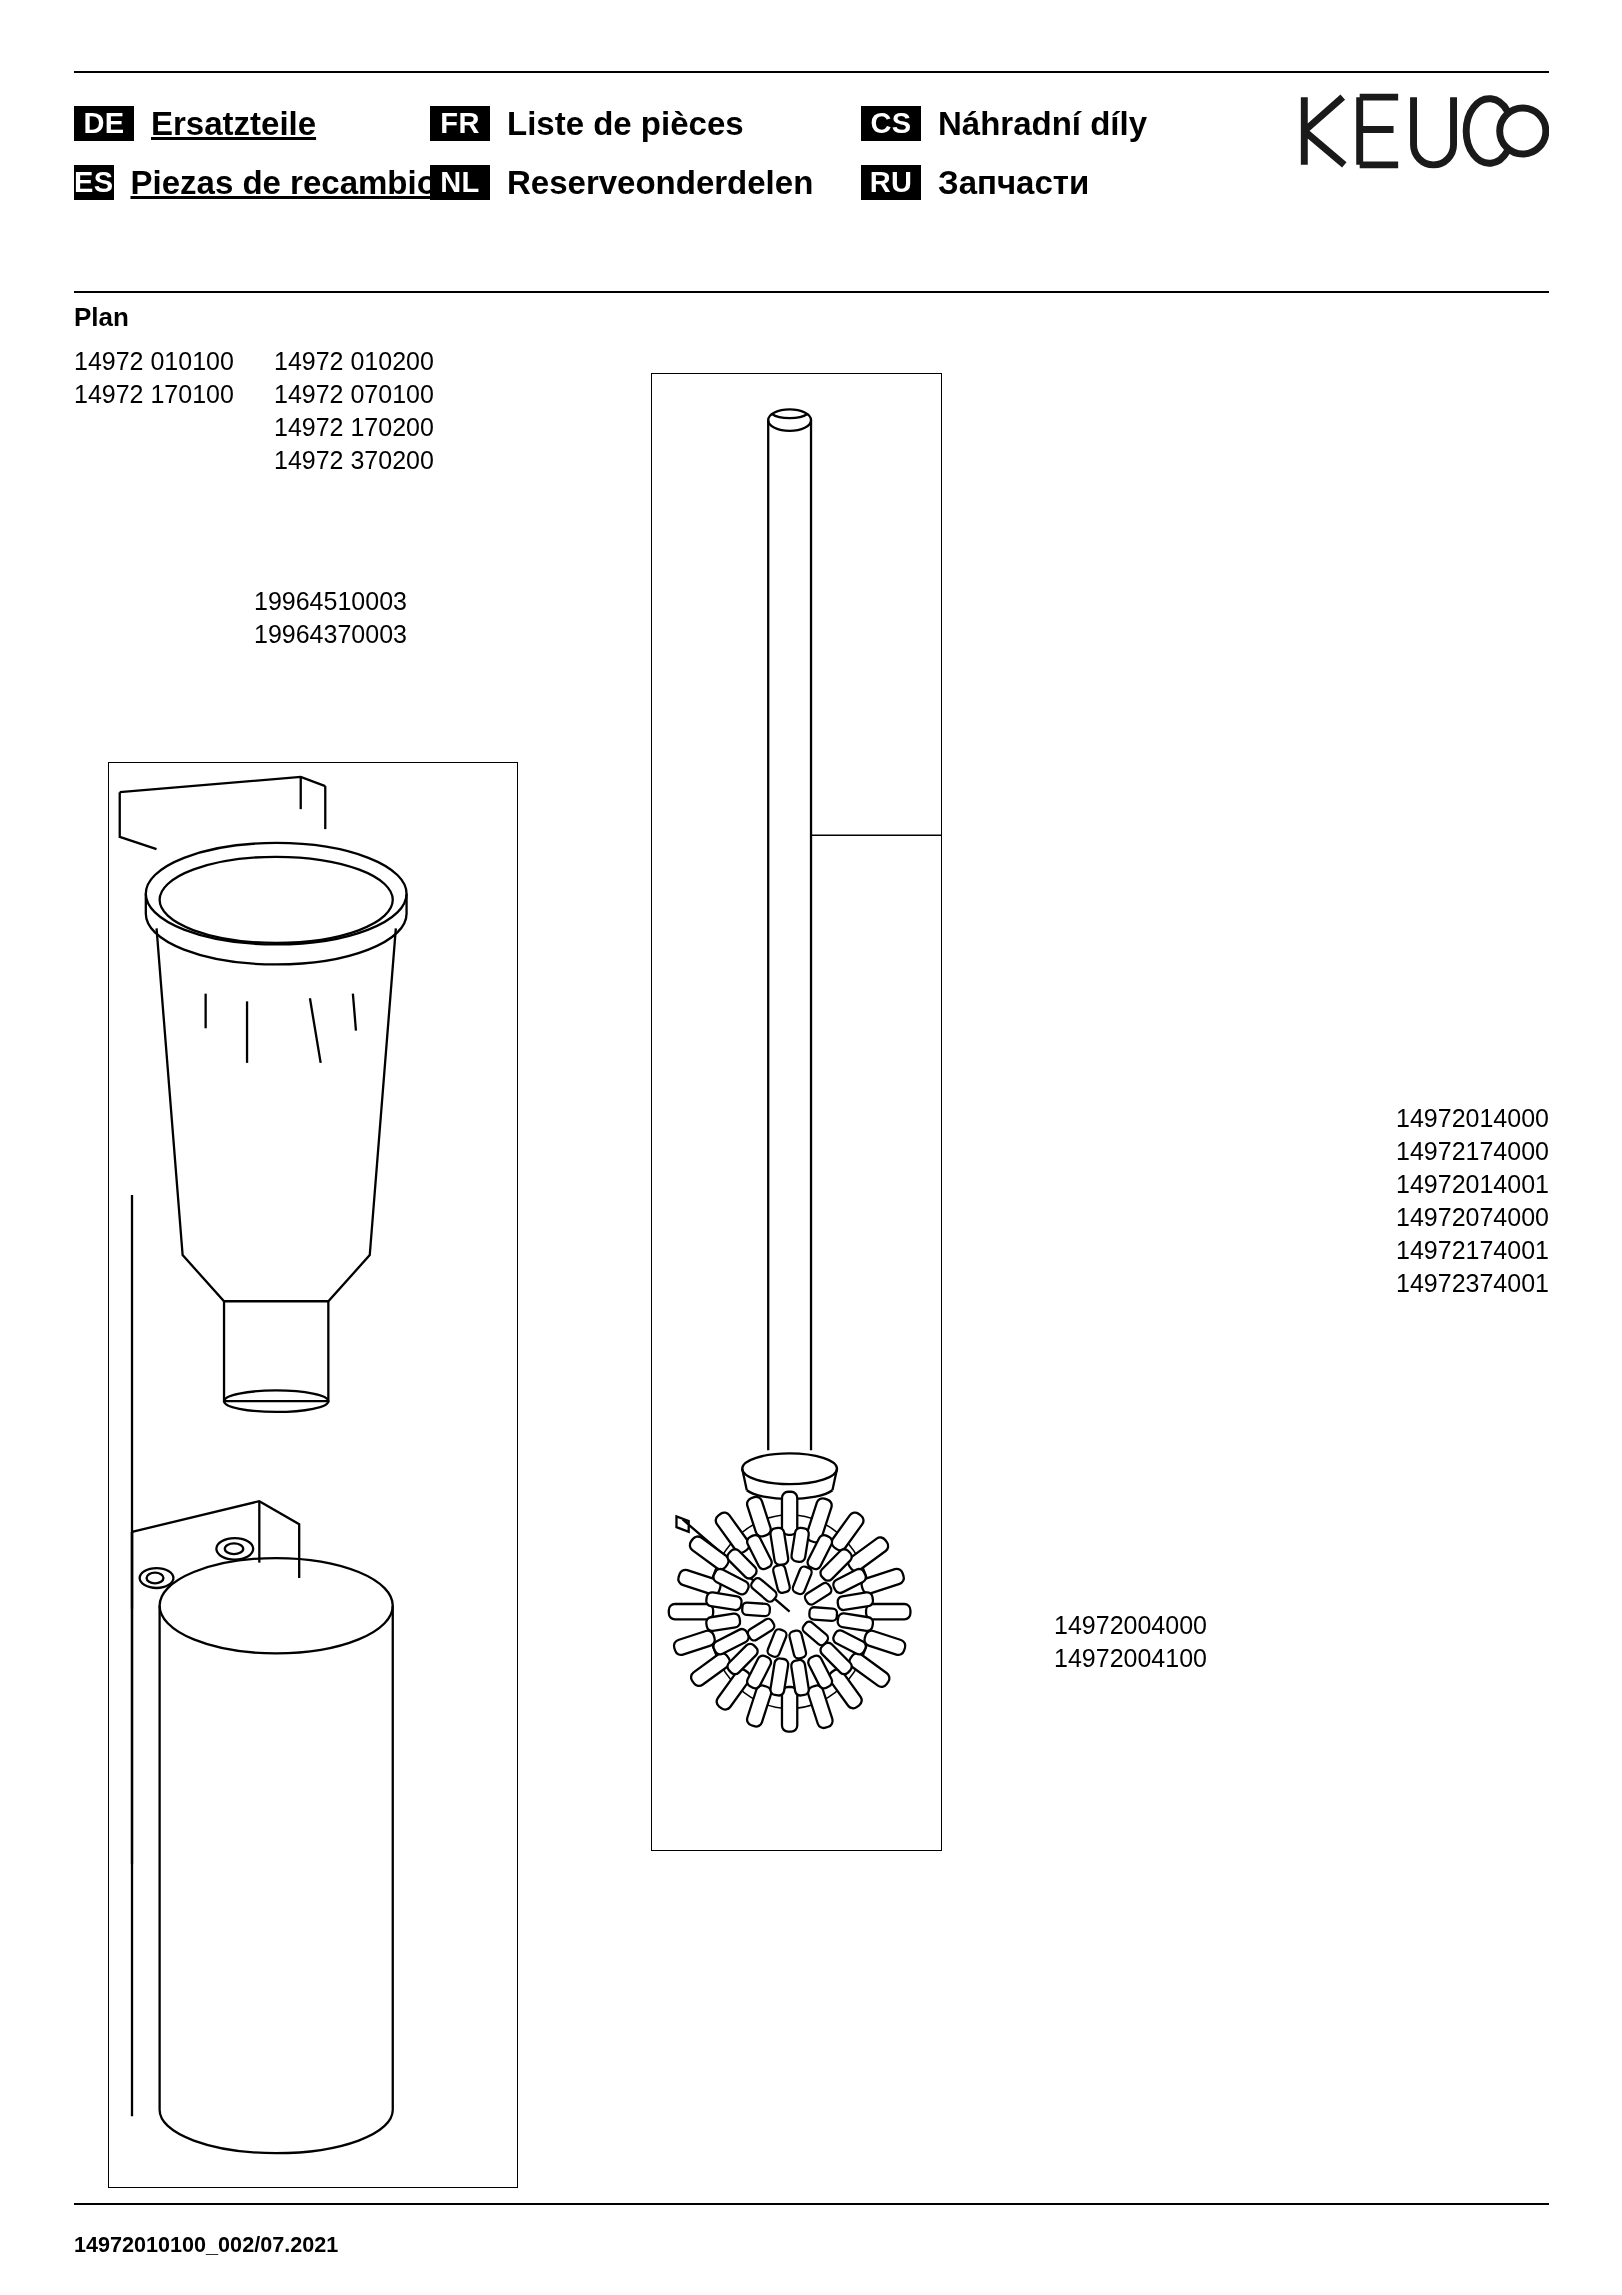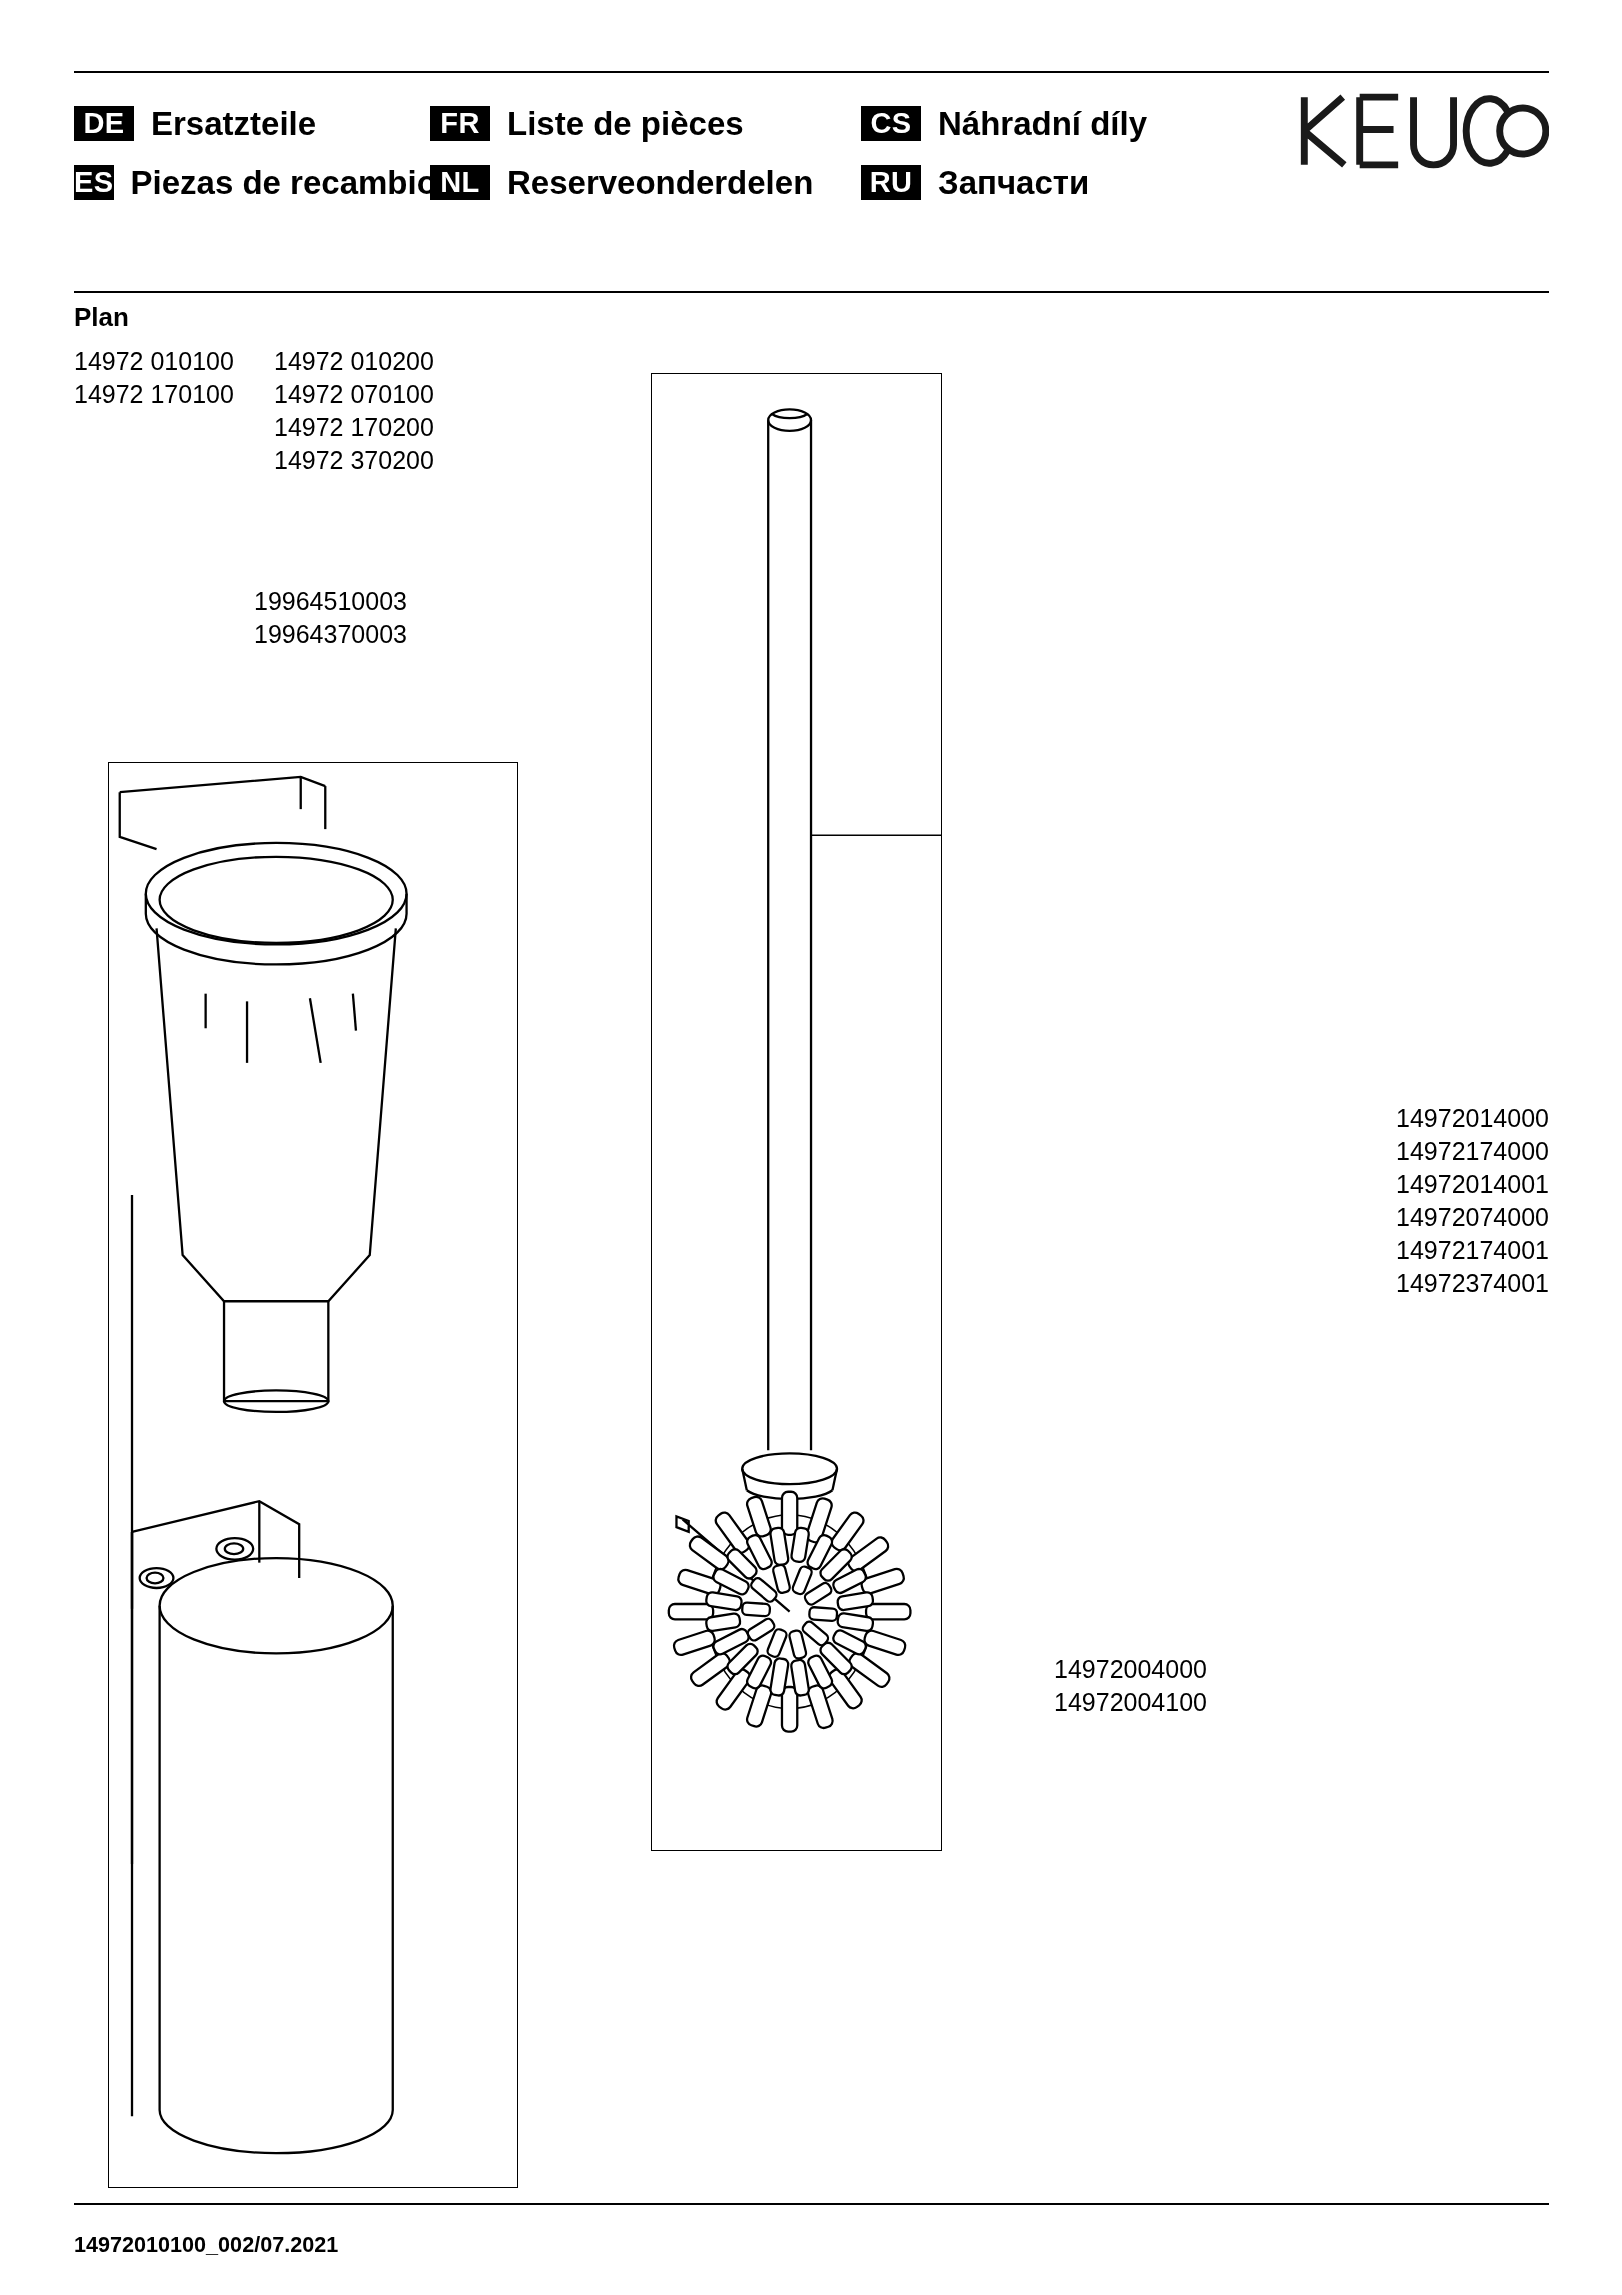--- a/index.html
+++ b/index.html
@@ -42,21 +42,21 @@
   }
   .lang-row {
     display: flex;
     align-items: center;
     height: 59px;
   }
   .lang-cell {
     display: flex;
     align-items: center;
   }
-  .lang-cell.c1 { width: 356px; }
+  .lang-cell.c1 { width: 356px; text-decoration: underline; }
   .lang-cell.c2 { width: 431px; }
   .lang-cell.c3 { width: 339px; }
   .lang-code {
     display: inline-flex;
     align-items: center;
     justify-content: center;
     background: #000000;
     color: #ffffff;
     font-weight: bold;
     font-size: 29px;
@@ -101,21 +101,21 @@
     font-size: 25px;
     font-weight: normal;
     color: #000000;
     line-height: 1.32;
     white-space: pre;
   }
   #pn-top-left { left: 74px; top: 345px; }
   #pn-top-right { left: 274px; top: 345px; }
   #pn-middle { left: 254px; top: 585px; text-align: right; }
   #pn-right-upper { right: 74px; top: 1102px; text-align: right; }
-  #pn-right-lower { right: 416px; top: 1609px; text-align: right; margin-top: 44px; }
+  #pn-right-lower { right: 416px; top: 1609px; text-align: right; }
 
   
   .fig {
     position: absolute;
     border: 1.5px solid #000000;
     box-sizing: border-box;
     background: #ffffff;
   }
   #fig-left {
     left: 108px; top: 762px;

